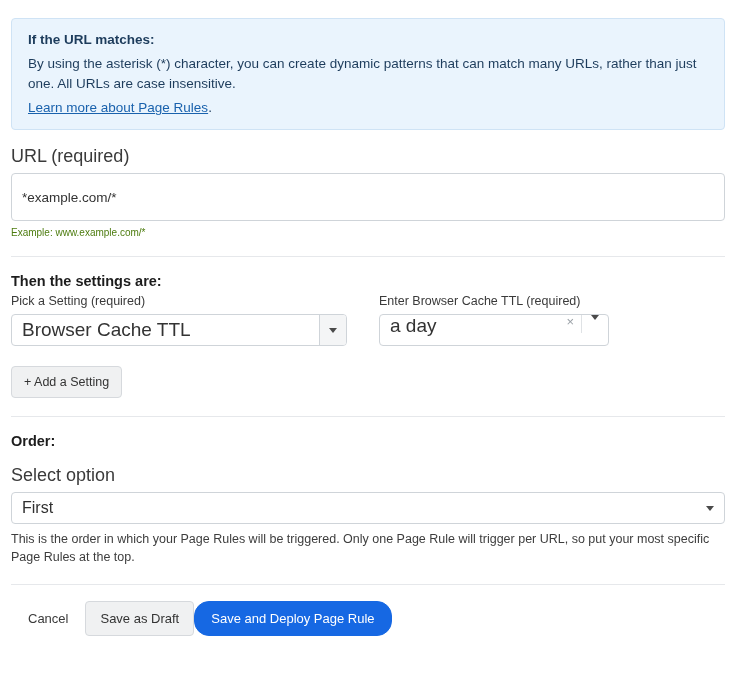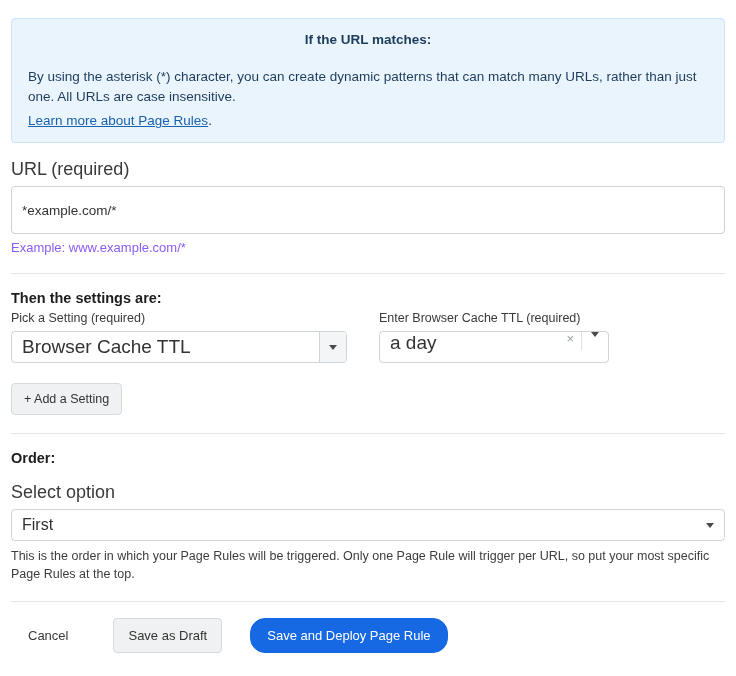--- a/index.html
+++ b/index.html
@@ -33,22 +33,21 @@
     background: #eaf4fd;
     border: 1px solid #cfe3f5;
     border-radius: 4px;
     padding: 13px 16px 14px 16px;
     box-sizing: border-box;
   }
   .info-title {
     font-size: 13.5px;
     font-weight: bold;
     color: #1d3c5c;
-    margin-bottom: 20px;
-    text-align: center;
+    margin-bottom: 7px;
   }
   .info-text {
     font-size: 13.5px;
     line-height: 20px;
     color: #1d3c5c;
   }
   .info-link-line {
     margin-top: 6px;
     font-size: 13.5px;
     color: #1d3c5c;
@@ -71,22 +70,22 @@
     border: 1px solid #cfd4d9;
     border-radius: 4px;
     padding: 0 10px;
     font-size: 13.5px;
     color: #333;
     font-family: "Liberation Sans", sans-serif;
     background: #fff;
     outline: none;
   }
   .hint {
-    font-size: 13px;
-    color: #8b5cf6;
+    font-size: 10px;
+    color: #4d7c0f;
     margin-top: 6px;
   }
   .divider {
     border: 0;
     border-top: 1px solid #e6e8eb;
     margin: 18px 0 0 0;
   }
   .section-head {
     font-size: 14.5px;
     font-weight: bold;
@@ -205,21 +204,21 @@
     cursor: pointer;
   }
   .order-note {
     font-size: 12.5px;
     color: #3d3d3d;
     line-height: 18px;
     margin-top: 6px;
   }
   .footer {
     display: flex;
-    gap: 28px;
+    gap: 0;
     margin-top: 16px;
   }
   .btn-cancel {
     background: #ffffff;
     border: 1px solid #ffffff;
     font-size: 13px;
     color: #3a3a3a;
     padding: 9px 16px;
     cursor: pointer;
     border-radius: 4px;

